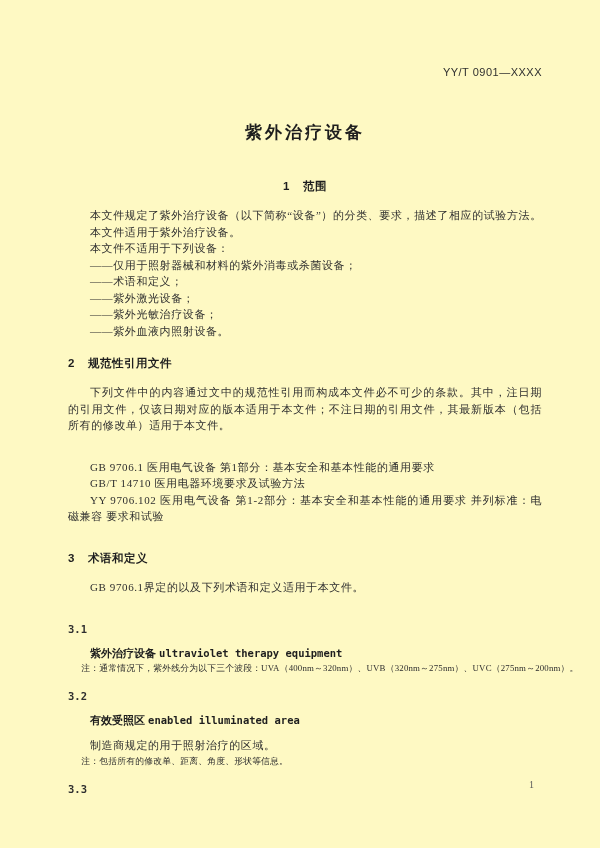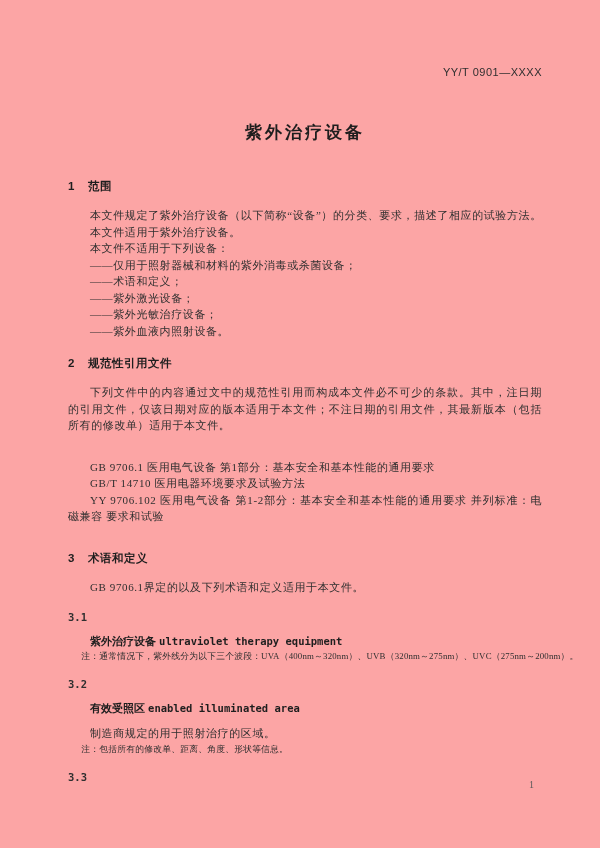--- a/index.html
+++ b/index.html
@@ -1,20 +1,20 @@
 <!DOCTYPE html>
 <html lang="zh"><head>
 <meta charset="utf-8">
 <style>
   html,body{margin:0;padding:0;background:#e8e8e8;}
   .page{
     position:relative;
     width:600px;height:848px;
     margin:0 auto;
-    background:#fca5a5;
+    background:#fef9c3;
     color:#2f2f2f;
     font-family:"Liberation Serif","DejaVu Serif",serif;
     overflow:hidden;
     box-sizing:border-box;
   }
   .content{margin:0 58px 0 68px;}
   .doc-number{
     padding-top:66px;
     text-align:right;
     font-family:"Liberation Sans","DejaVu Sans",sans-serif;
@@ -33,21 +33,21 @@
   }
   .sec-heading{
     margin:0;
     font-family:"Liberation Sans","DejaVu Sans",sans-serif;
     font-size:11.5px;
     font-weight:bold;
     color:#1e1e1e;
     letter-spacing:0.5px;
   }
   .sec-heading .num{display:inline-block;margin-right:13px;}
-  .h-scope{margin-top:35px;}
+  .h-scope{margin-top:35px;text-align:center;}
   .h-refs{margin-top:17px;}
   .h-terms{margin-top:26px;}
   p{margin:0;}
   .body-text{
     font-size:11px;
     line-height:16.5px;
     letter-spacing:0.6px;
     text-align:justify;
     color:#2f2f2f;
   }
@@ -55,21 +55,21 @@
   .after-heading{margin-top:13px;}
   .note{
     font-size:8.8px;
     line-height:15px;
     letter-spacing:0.2px;
     text-indent:1.5em;
     color:#2f2f2f;
     white-space:nowrap;
   }
   .term-num{
-    margin-top:16px;
+    margin-top:28px;
     font-family:"DejaVu Sans Mono","Liberation Mono",monospace;
     font-size:10.5px;
     font-weight:600;
     color:#2f2f2f;
   }
   .term-name{
     margin-top:11px;
     text-indent:2em;
     font-family:"Liberation Sans","DejaVu Sans",sans-serif;
     font-size:11px;

